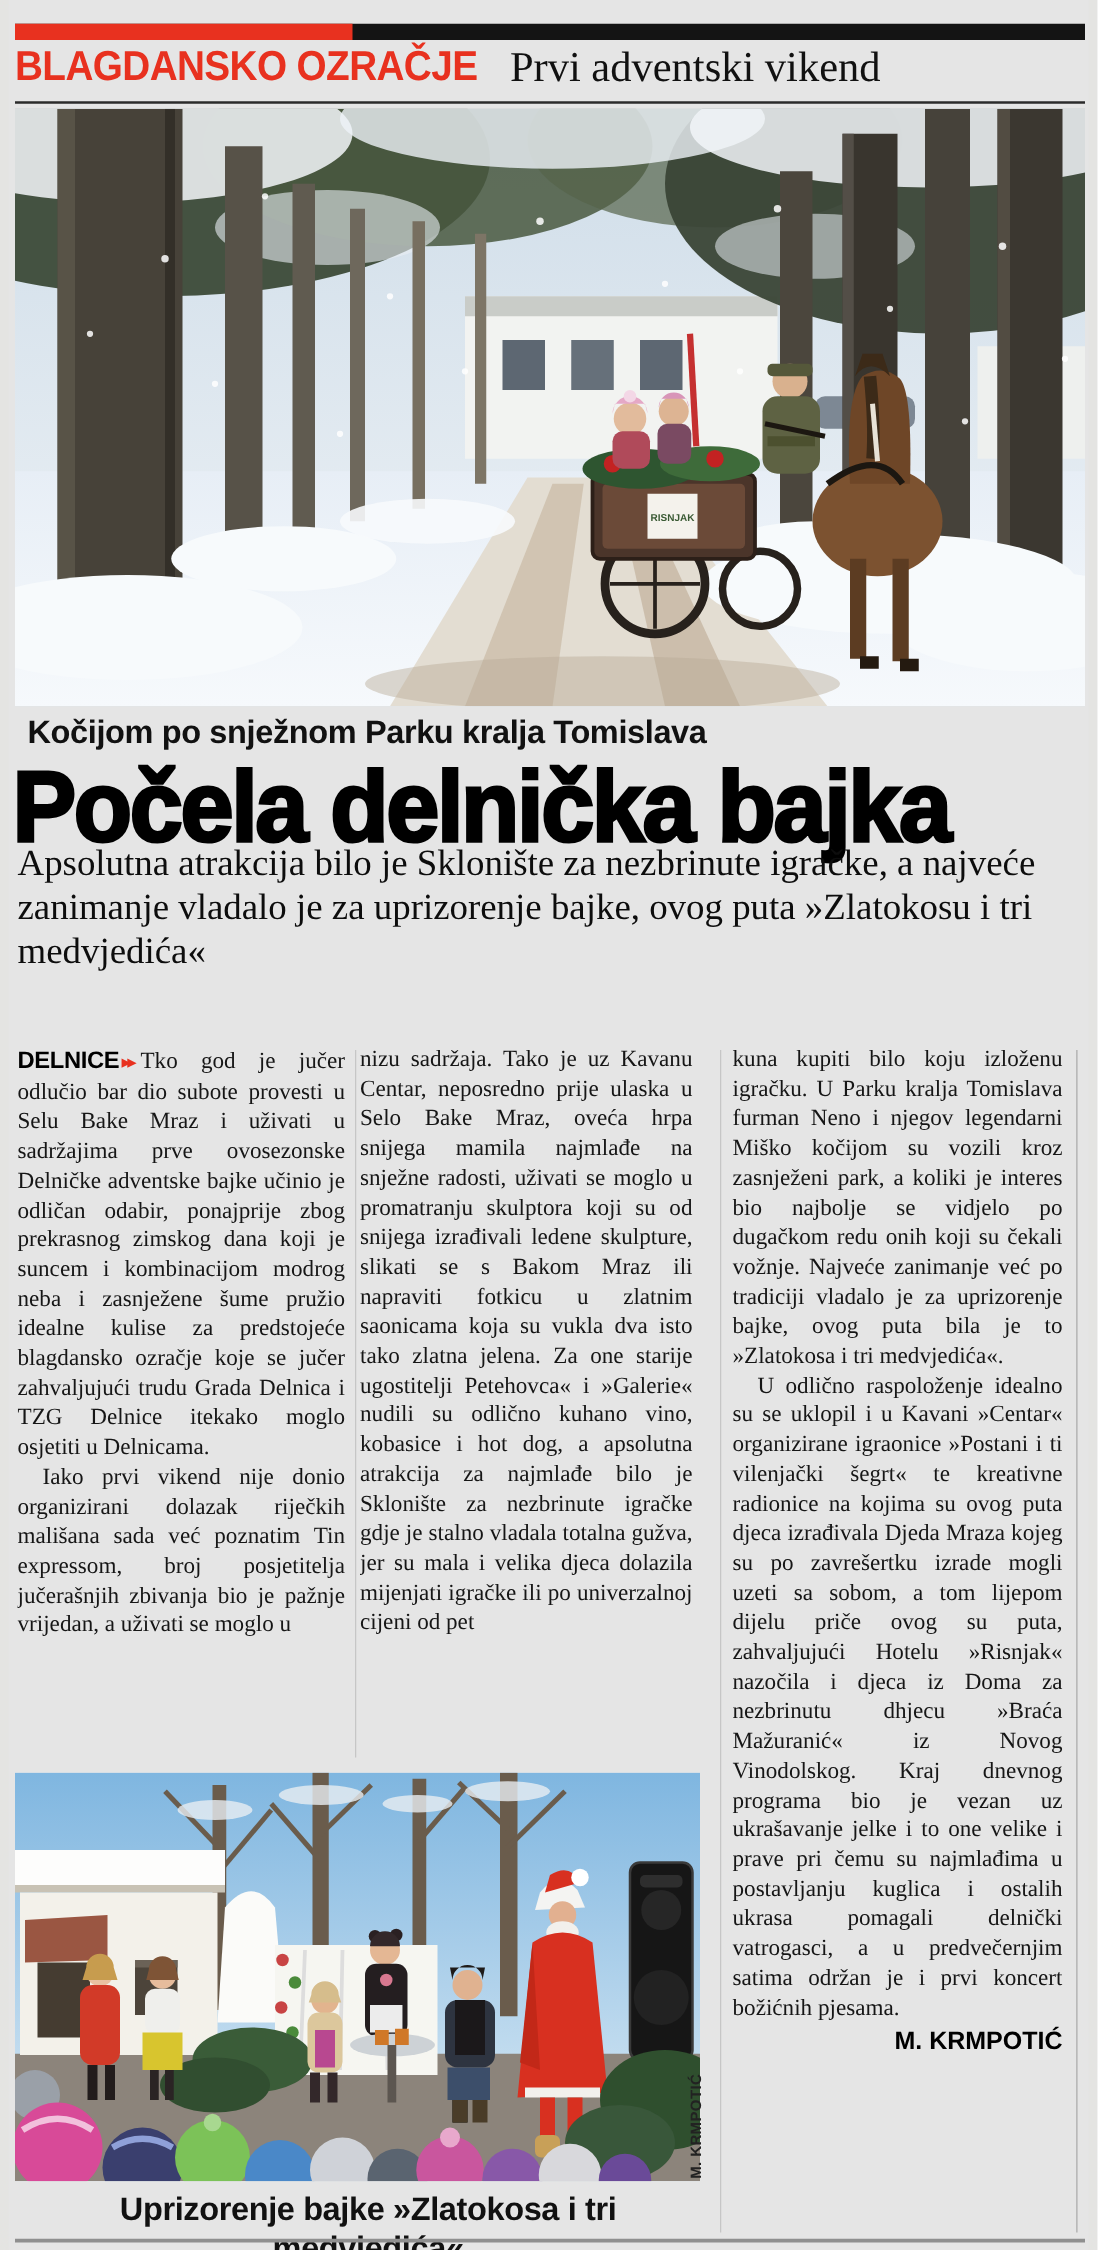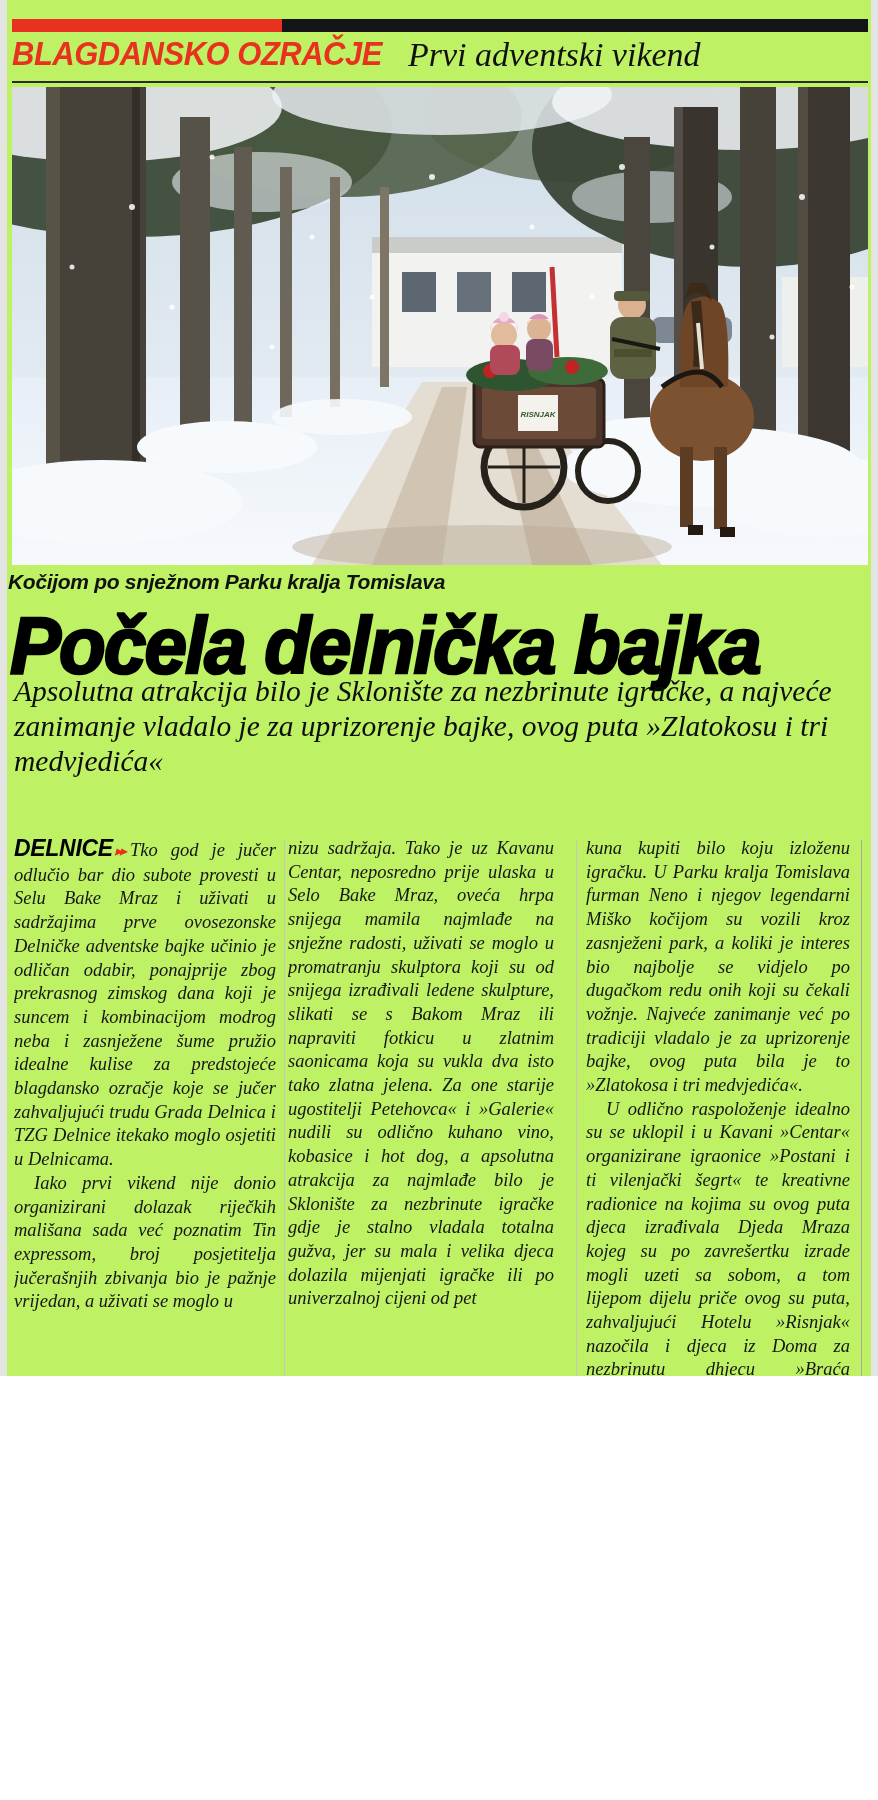--- a/index.html
+++ b/index.html
@@ -1,55 +1,55 @@
 <!DOCTYPE html>
 <html><head>
 <meta charset="utf-8">
 <style>
   html,body{margin:0;padding:0;background:#fff;}
-  .page{position:relative;width:878px;height:1376px;background:#bef264;overflow:hidden;
-        font-family:"Liberation Sans",sans-serif;color:#151515;font-style:italic;}
+  .page{position:relative;width:878px;height:1800px;background:#e5e5e5;overflow:hidden;
+        font-family:"Liberation Sans",sans-serif;color:#151515;}
   .edge{position:absolute;top:0;bottom:0;width:7px;background:#e4e4e2;}
   .edge.left{left:0}.edge.right{right:0}
 
   
   .kicker-bar{position:absolute;left:12px;top:19px;width:856px;height:13px;background:#141414;}
   .kicker-bar .red{position:absolute;left:0;top:0;height:100%;width:270px;background:#e8311f;}
   .kicker-line{position:absolute;left:12px;top:36px;width:856px;white-space:nowrap;}
   .kicker-red{color:#e8311f;font-weight:bold;font-size:31px;letter-spacing:-.5px;
               display:inline-block;transform:scaleY(1.08);transform-origin:left bottom;}
   .kicker-sub{font-family:"Liberation Serif",serif;color:#111;font-size:34px;margin-left:26px;}
   .rule-top{position:absolute;left:12px;top:81px;width:856px;height:2px;background:#2b2b2b;}
 
   
   .photo{position:absolute;left:12px;overflow:hidden;background:#dfe6ec;}
   .photo svg{display:block;}
   .photo-top{top:87px;width:856px;height:478px;}
   .photo-bottom{top:1418px;width:548px;height:327px;}
 
-  .caption{position:absolute;left:8px;font-weight:bold;font-size:21px;color:#111;
+  .caption{position:absolute;left:22px;font-weight:bold;font-size:26px;color:#111;
            letter-spacing:-.3px;}
   .caption-top{top:570px;}
   .caption-bottom{top:1752px;width:545px;text-align:center;}
 
   .headline{position:absolute;left:10px;top:598px;width:856px;white-space:nowrap;
             font-weight:bold;font-size:80px;line-height:96px;color:#000;letter-spacing:-2px;
             -webkit-text-stroke:2.6px #000;transform:scaleX(.955);transform-origin:left top;}
   .subheadline{position:absolute;left:14px;top:674px;width:846px;
                font-family:"Liberation Serif",serif;font-size:29.5px;line-height:35px;color:#0d0d0d;}
 
   
   .col{position:absolute;top:837px;font-family:"Liberation Serif",serif;
        font-size:18.5px;line-height:23.7px;text-align:justify;color:#161616;overflow:hidden;}
   .col p{margin:0;}
   .col p.indent{text-indent:20px;}
   .col1{left:14px;width:262px;height:570px;}
   .col2{left:288px;width:266px;height:570px;}
   .col3{left:586px;width:264px;height:944px;}
-  .dateline{font-family:"Liberation Sans",sans-serif;font-weight:bold;font-size:23px;
+  .dateline{font-family:"Liberation Sans",sans-serif;font-weight:bold;font-size:19px;
             letter-spacing:-.3px;color:#000;}
   .marker{color:#e8311f;font-size:15px;letter-spacing:-3px;margin:0 6px 0 2px;}
   .byline{text-align:right;font-family:"Liberation Sans",sans-serif;font-weight:bold;
           font-size:20px;margin-top:3px;color:#000;}
 
   
   .vsep{position:absolute;width:1px;background:#c6c6c6;}
   .vsep1{left:284px;top:840px;height:566px;}
   .vsep2{left:576px;top:840px;height:946px;}
   .vsep3{left:861px;top:840px;height:946px;background:#aaa;}

